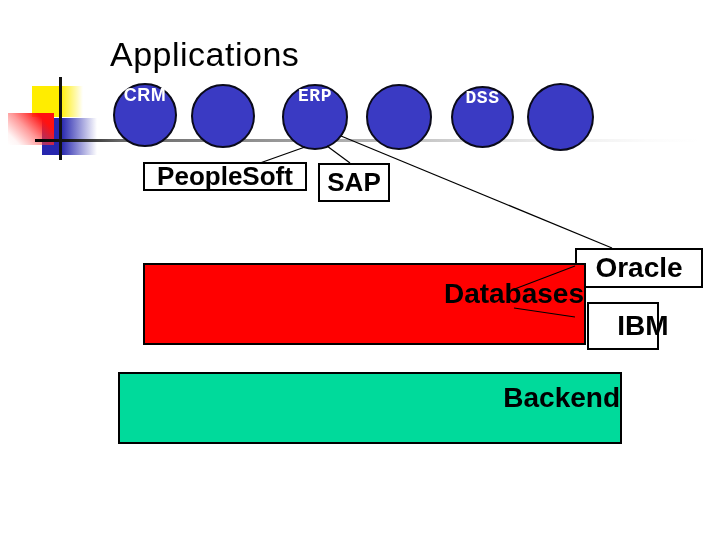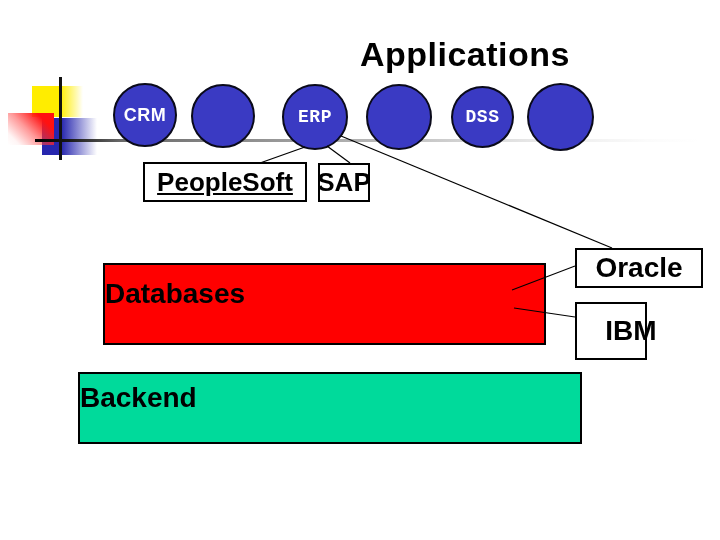--- a/index.html
+++ b/index.html
@@ -6,22 +6,22 @@
   body{
     width:720px;height:540px;background:#ffffff;position:relative;
     overflow:hidden;
     font-family:"Liberation Sans","DejaVu Sans",sans-serif;
     color:#000;
   }
   .abs{position:absolute;}
 
   
   .slide-title{
-    left:110px;top:35px;width:460px;text-align:right;
-    font-size:34px;font-weight:bold;letter-spacing:0.5px;
+    left:110px;top:35px;width:460px;text-align:left;
+    font-size:34px;font-weight:normal;letter-spacing:0.5px;
   }
 
   
   .deco-yellow{
     left:32px;top:86px;width:51px;height:31px;
     background:linear-gradient(to right,var(--decoration-yellow,#FFED00) 0%,var(--decoration-yellow,#FFED00) 55%,rgba(255,237,0,.35) 85%,rgba(255,237,0,0) 100%);
   }
   .deco-blue{
     left:42px;top:118px;width:55px;height:37px;
     background:linear-gradient(to right,var(--decoration-blue,#2626AE) 0%,var(--decoration-blue,#2626AE) 35%,rgba(38,38,174,0) 100%);
@@ -35,40 +35,41 @@
     left:35px;top:139px;width:665px;height:3px;
     background:linear-gradient(to right,#000 0%,#161616 5%,#6a6a6a 13%,#8a8a8a 30%,#c0c0c0 55%,#e8e8e8 75%,#fbfbfb 92%,#fff 100%);
   }
 
   
   .circle{
     border-radius:50%;
     background:var(--circle-fill,#3A3AC3);
     border:2px solid #0a0a1a;
     box-sizing:border-box;
-    display:flex;align-items:center;justify-content:center;
+    display:flex;justify-content:center;
   }
   .circle span{
     color:var(--circle-text,#fff);font-weight:bold;font-size:18px;letter-spacing:0.5px;
   }
 
   
   .wbox{
     background:#fff;border:2px solid #000;box-sizing:border-box;
     display:flex;align-items:center;justify-content:center;
     font-weight:bold;font-size:26px;
   }
   .oraclebox,.ibmbox{font-size:28px;}
 
   
   .bigbar{
     border:2px solid #000;box-sizing:border-box;
-    display:flex;align-items:center;justify-content:flex-start;
+    display:flex;align-items:center;justify-content:flex-end;
     font-weight:bold;font-size:28px;
     padding-bottom:20px;
+    margin-left:40px;
   }
   .databases{background:var(--databases-fill,#FF0000);}
   .backend{background:var(--backend-fill,#00DA9B);}
 
   svg.connectors{left:0;top:0;pointer-events:none;}
 </style>
 </head>
 <body>
 
 <div class="abs slide-title">Applications</div>
@@ -91,31 +92,31 @@
 <div class="abs circle" style="left:366px;top:84px;width:66px;height:66px;">
   <span></span>
 </div>
 <div class="abs circle" style="left:451px;top:86px;width:63px;height:62px;font-family:Liberation Mono, monospace;">
   <span>DSS</span>
 </div>
 <div class="abs circle" style="left:527px;top:83px;width:67px;height:68px;">
   <span></span>
 </div>
 
-<div class="abs wbox" style="left:143px;top:162px;width:164px;height:40px;text-decoration:underline;">
+<div class="abs wbox" style="left:143px;top:162px;width:164px;height:29px;">
   <span>PeopleSoft</span>
 </div>
-<div class="abs wbox" style="left:318px;top:163px;width:52px;height:39px;">
+<div class="abs wbox" style="left:318px;top:163px;width:72px;height:39px;">
   <span>SAP</span>
 </div>
 
 <div class="abs wbox oraclebox" style="left:575px;top:248px;width:128px;height:40px;">
   <span>Oracle</span>
 </div>
-<div class="abs wbox ibmbox" style="left:575px;top:302px;width:72px;height:58px;padding-left:40px;">
+<div class="abs wbox ibmbox" style="left:587px;top:302px;width:72px;height:48px;padding-left:40px;">
   <span>IBM</span>
 </div>
 
 <div class="abs bigbar databases" style="left:103px;top:263px;width:443px;height:82px;">
   <span>Databases</span>
 </div>
 <div class="abs bigbar backend" style="left:78px;top:372px;width:504px;height:72px;">
   <span>Backend</span>
 </div>
 

